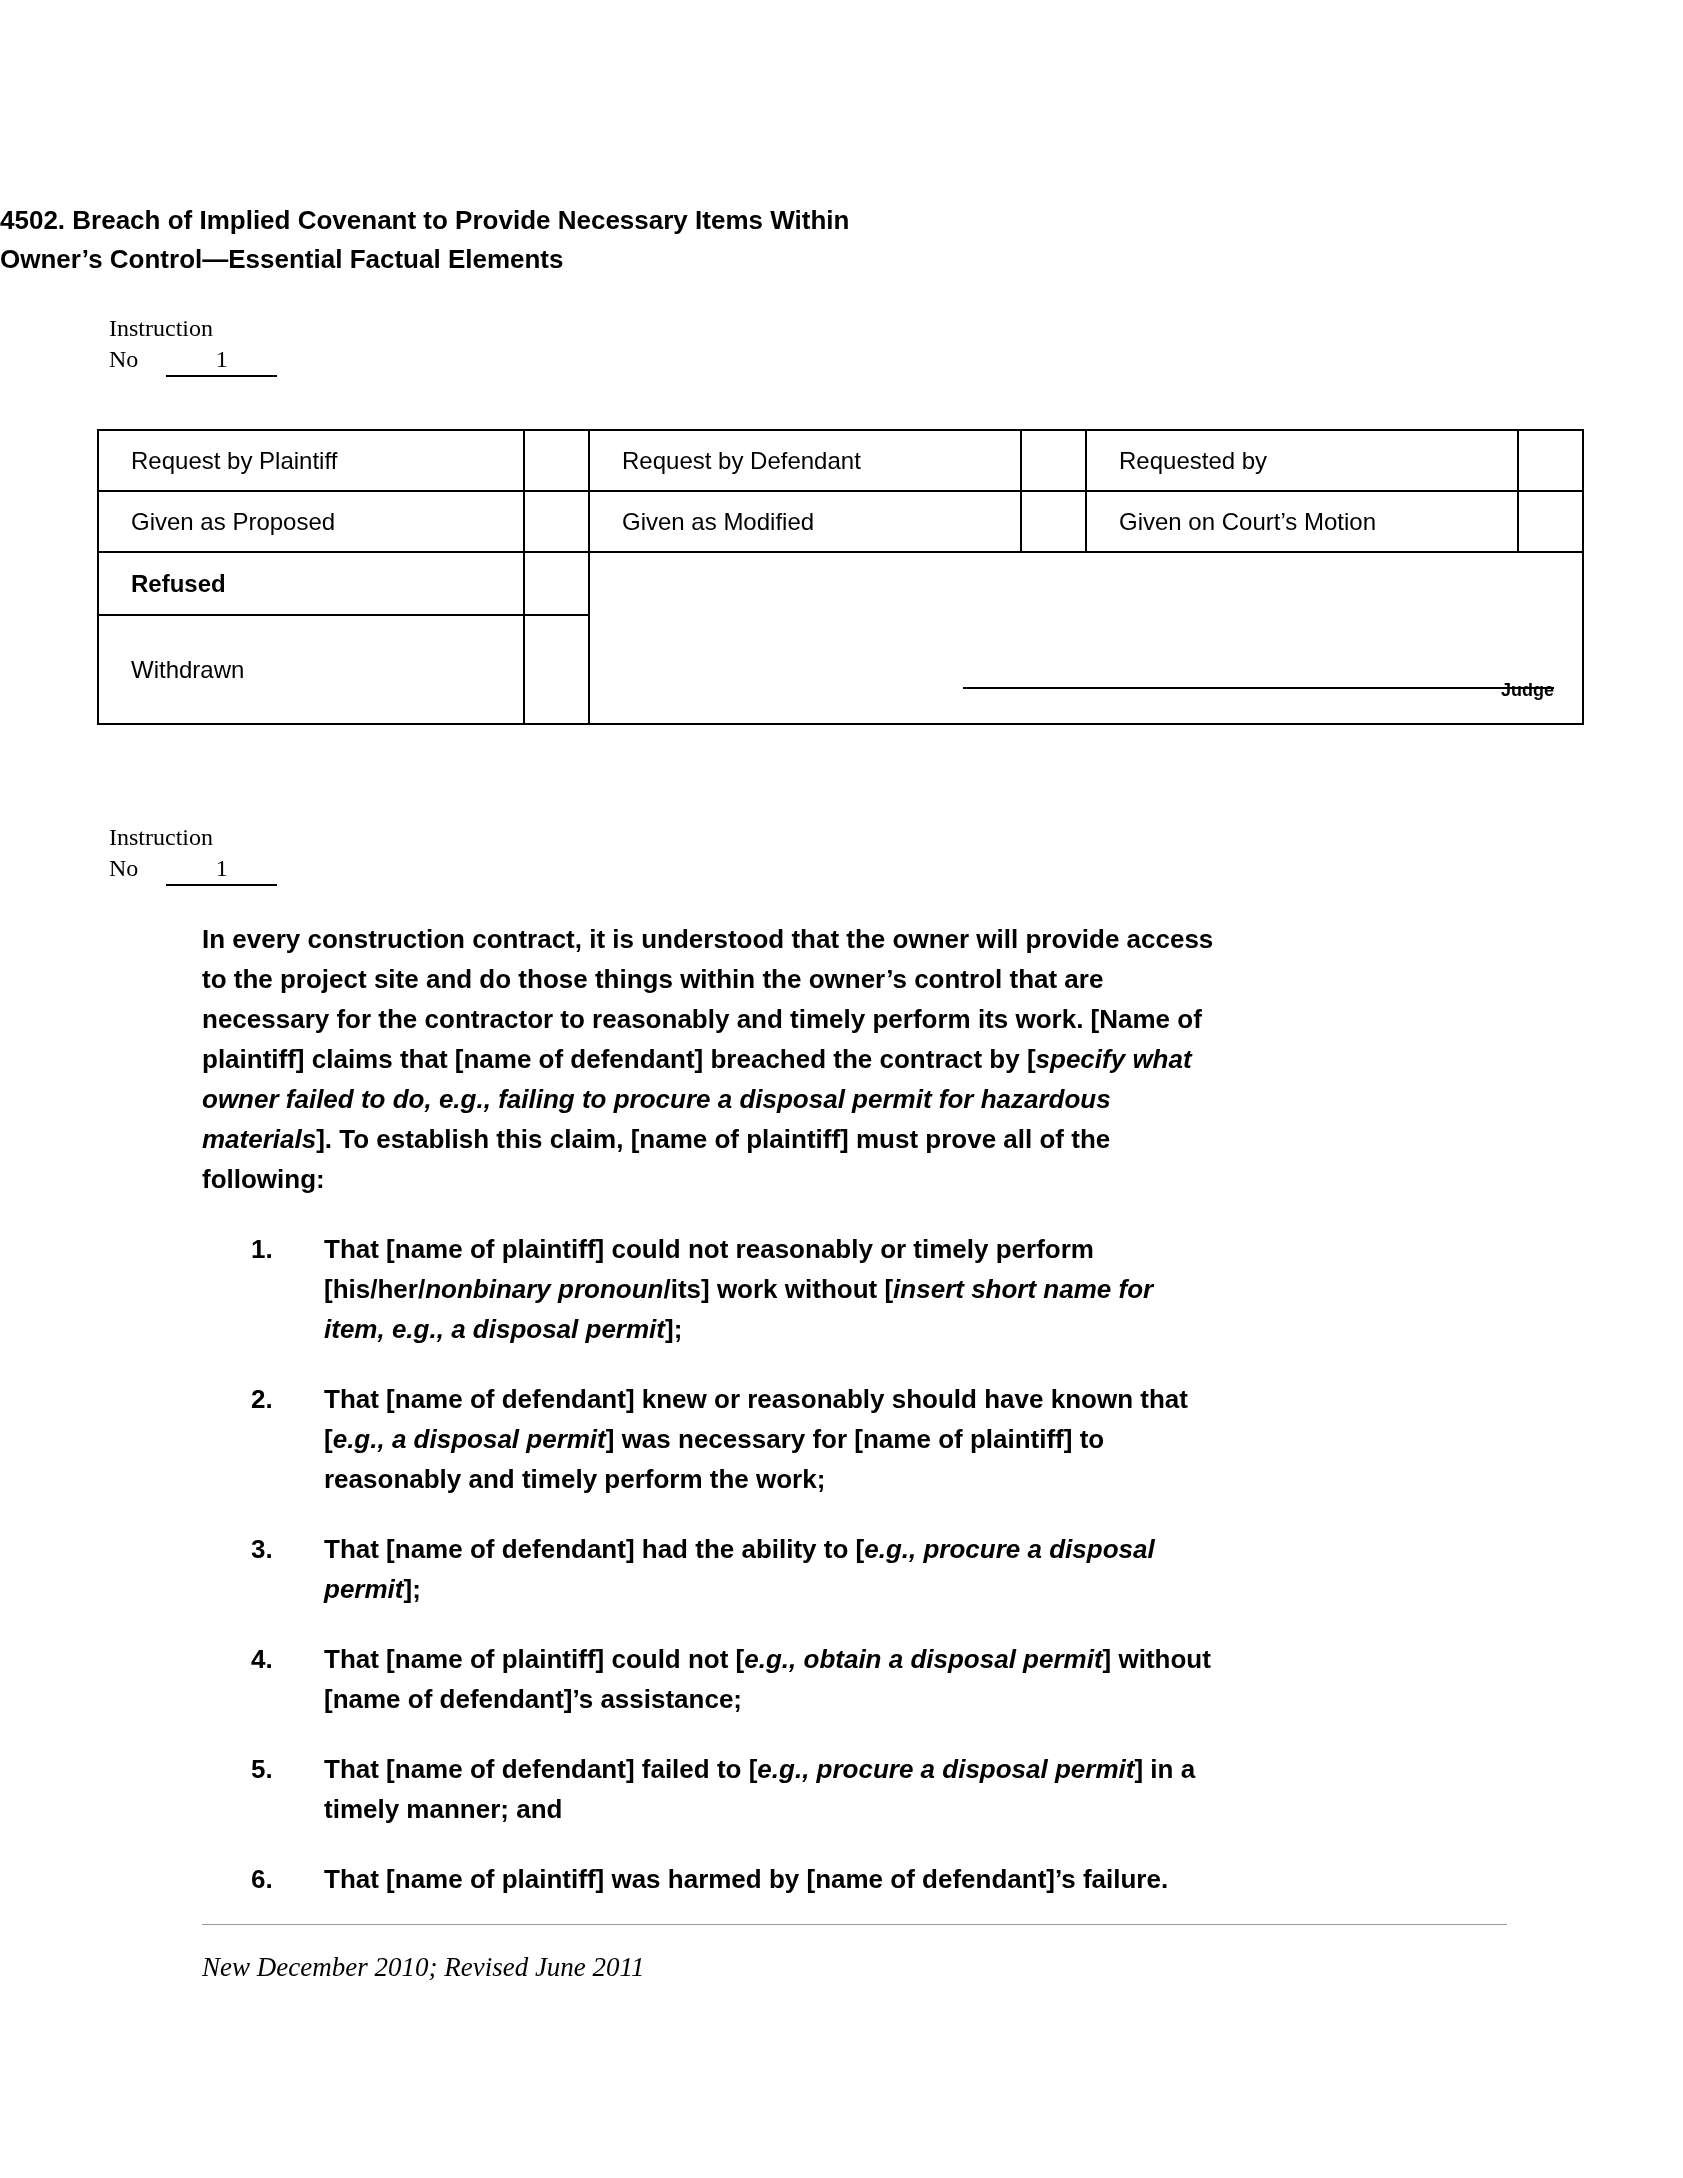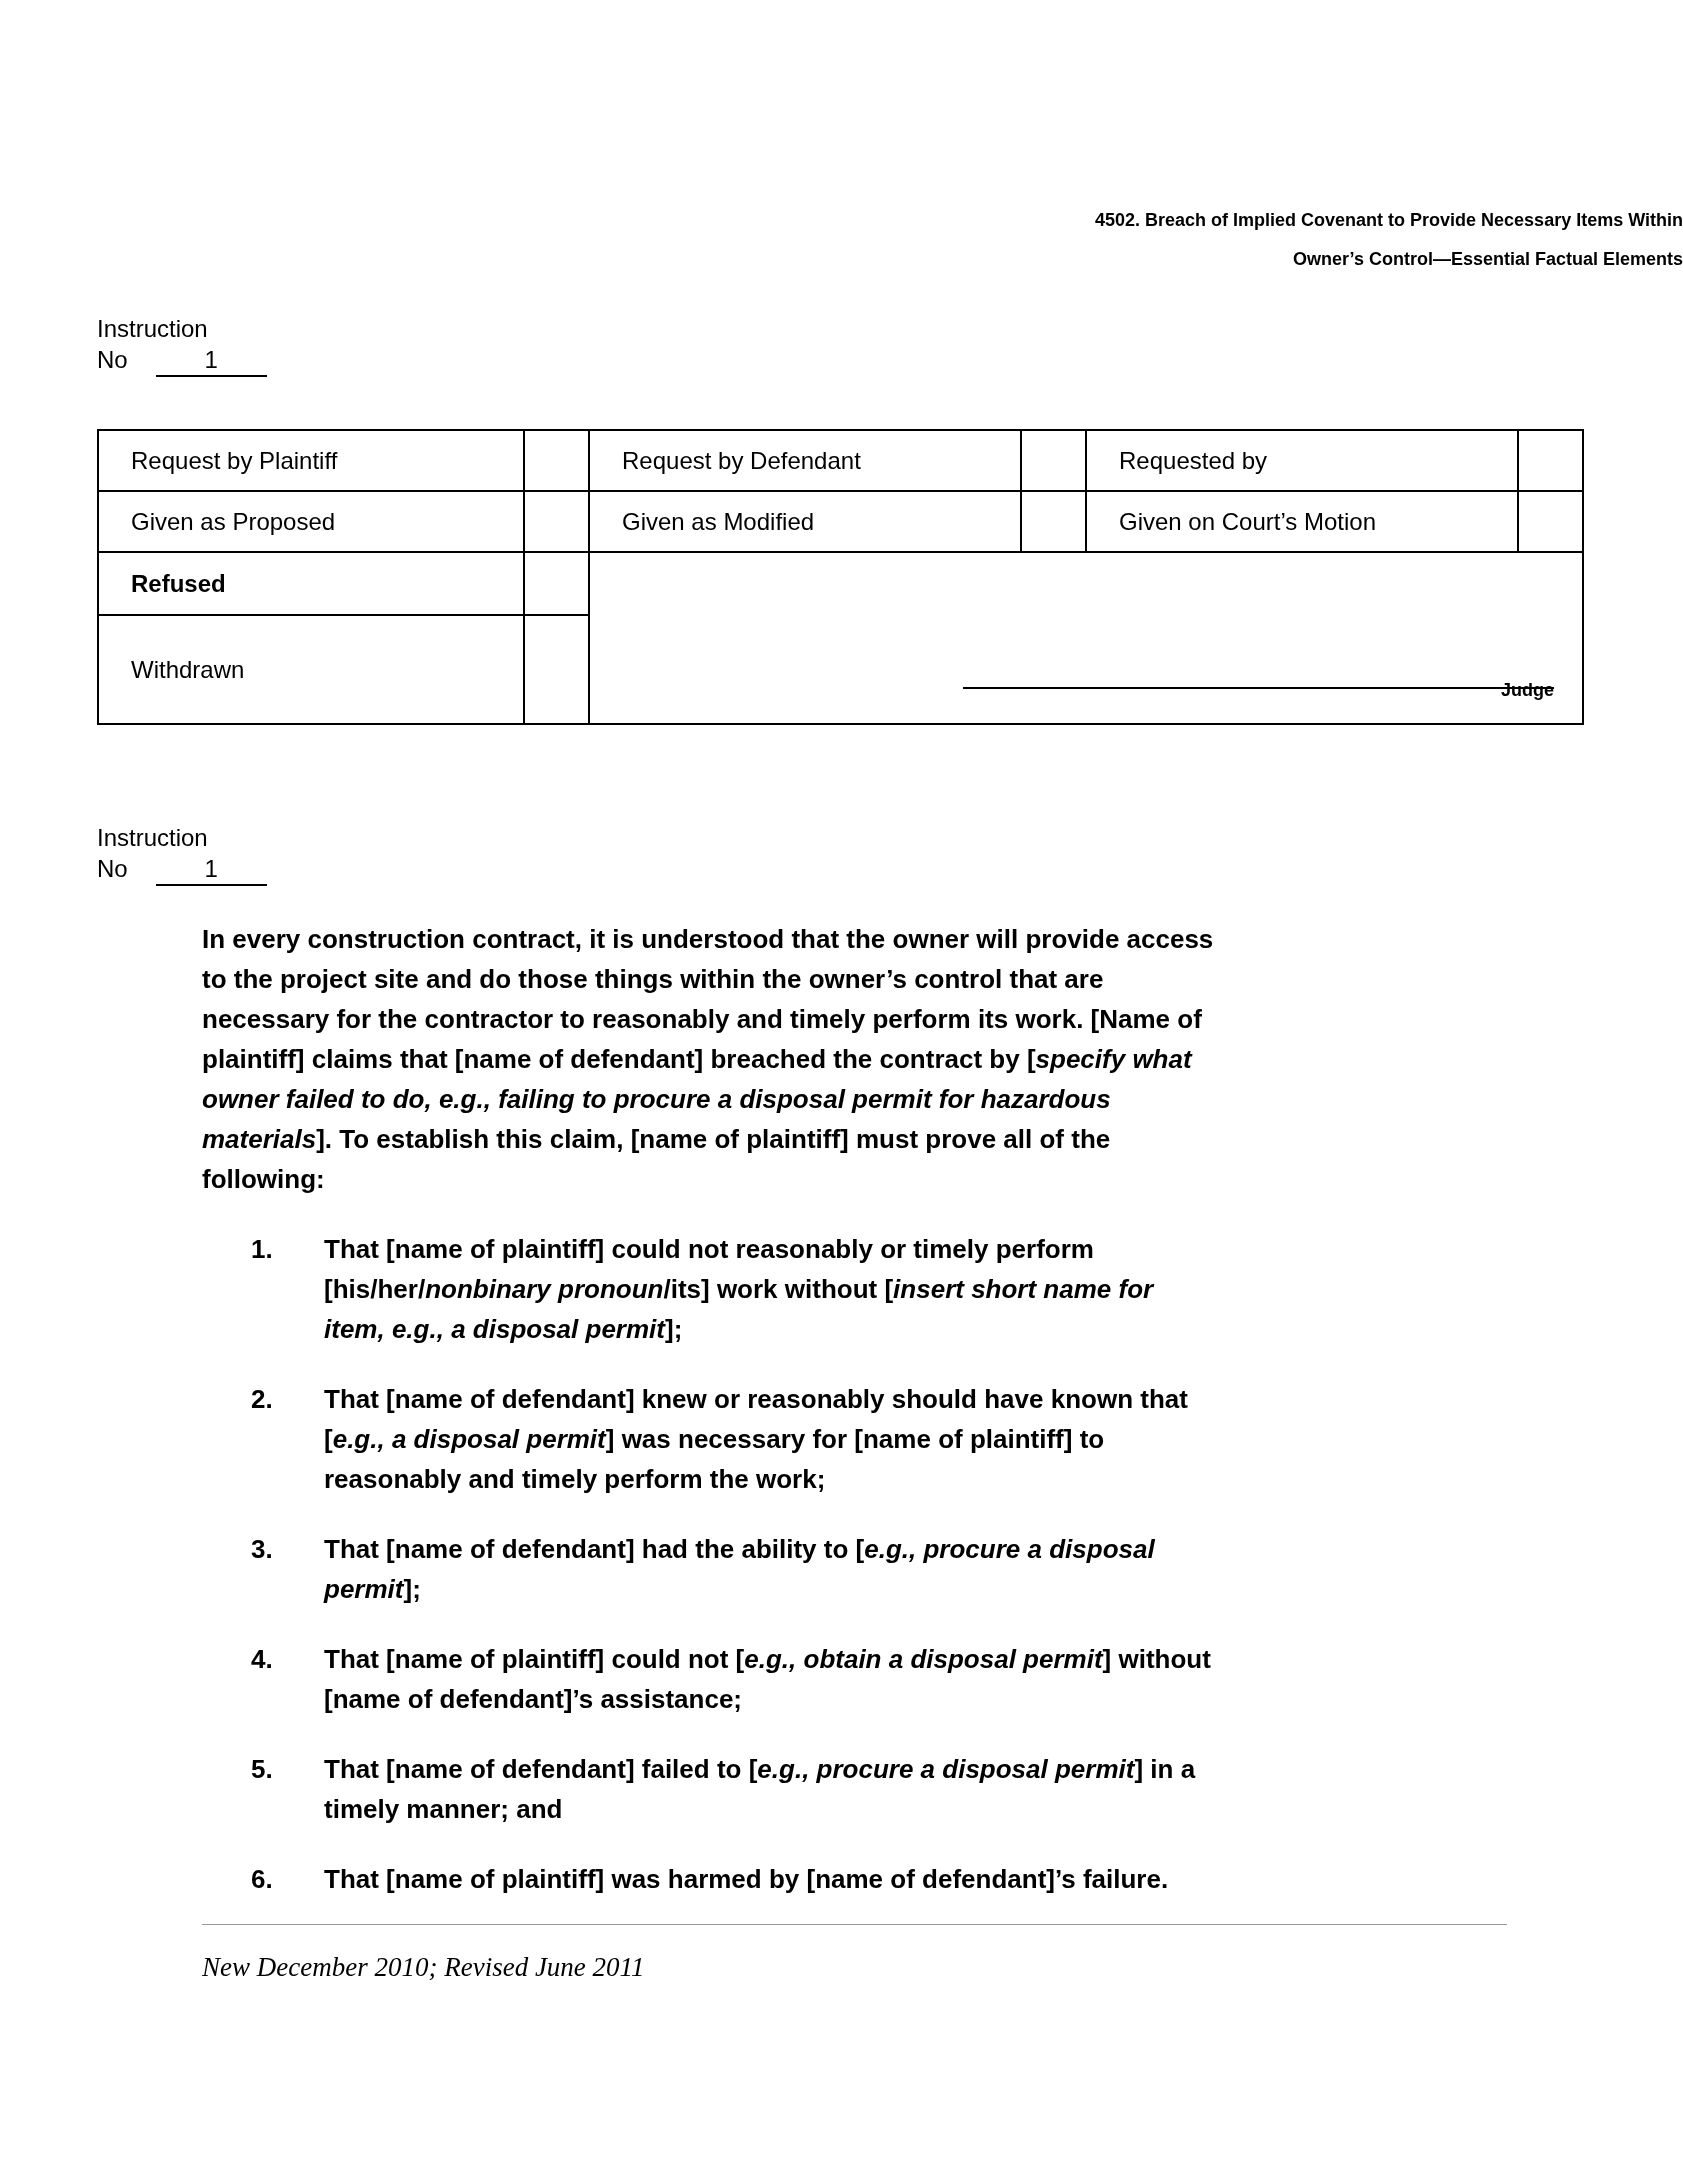--- a/index.html
+++ b/index.html
@@ -11,30 +11,31 @@
     background: #ffffff;
     color: #000000;
     font-family: "Liberation Sans", sans-serif;
     overflow: hidden;
   }
   .title {
     position: absolute;
     top: 201px;
     left: 0;
     width: 100%;
-    text-align: right;
+    text-align: left;
     font-weight: bold;
-    font-size: 18px;
+    font-size: 26px;
     line-height: 39px;
   }
   .inst-label {
     position: absolute;
-    left: 97px;
+    left: 109px;
     font-size: 24px;
     line-height: 31px;
+    font-family: Liberation Serif, serif;
   }
   .inst-label.pos1 { top: 313px; }
   .inst-label.pos2 { top: 822px; }
   .num-underline {
     display: inline-block;
     width: 111px;
     margin-left: 28px;
     border-bottom: 2px solid #000;
     text-align: center;
   }

